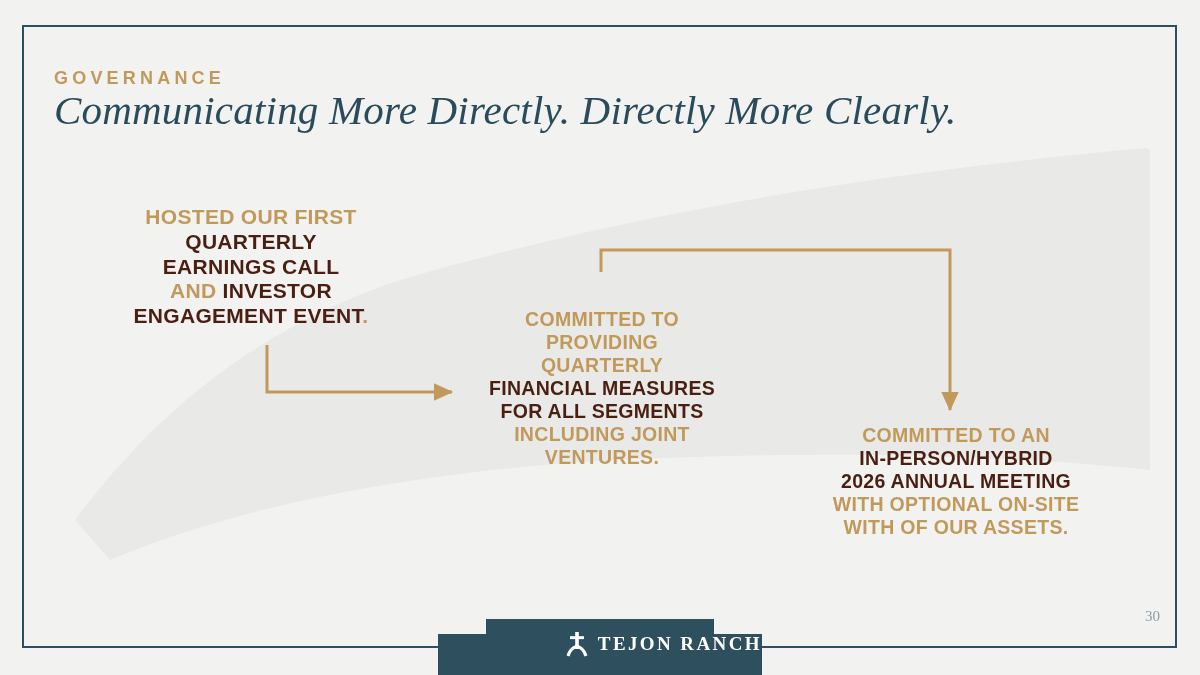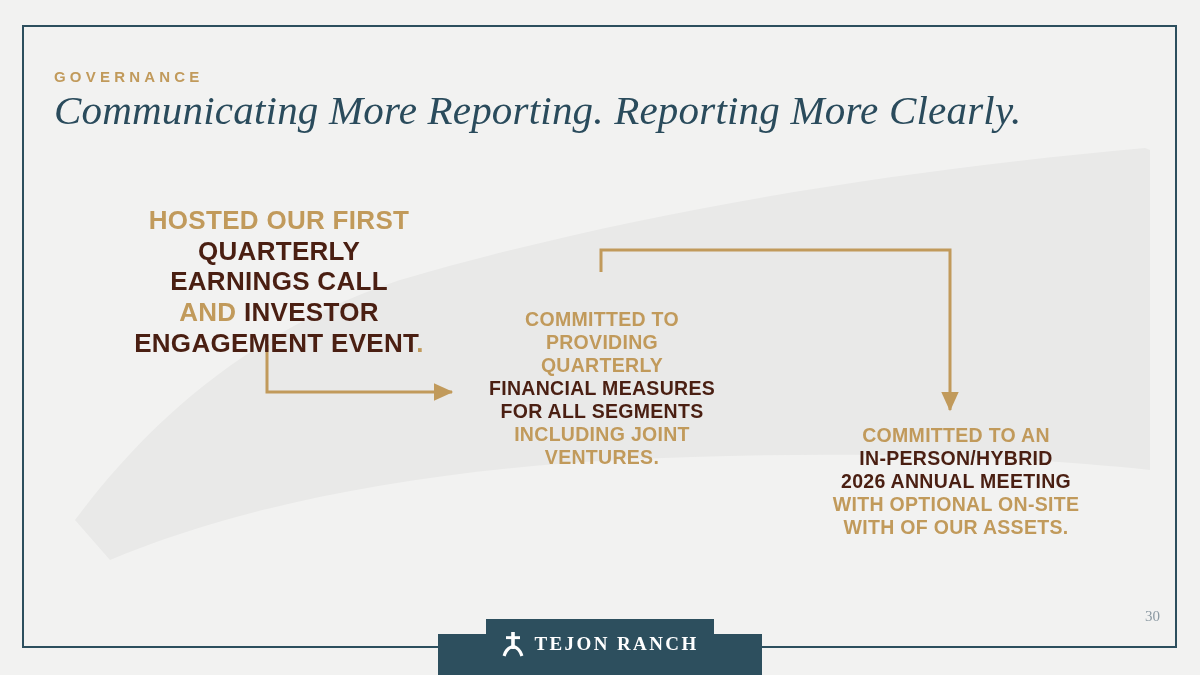--- a/index.html
+++ b/index.html
@@ -34,21 +34,21 @@
     border: 2px solid #2d4f5e;
     box-sizing: border-box;
     pointer-events: none;
   }
 
   
   .eyebrow {
     position: absolute;
     left: 54px;
     top: 68px;
-    font-size: 15px;
+    font-size: 18px;
     font-weight: 700;
     letter-spacing: 4.2px;
     color: #c19a5b;
   }
   .title {
     position: absolute;
     left: 54px;
     top: 86px;
     font-family: "Liberation Serif", "DejaVu Serif", serif;
     font-style: italic;
@@ -71,24 +71,24 @@
     position: absolute;
     text-align: center;
     font-weight: 700;
     line-height: 1.18;
     letter-spacing: 0.3px;
   }
   .block .gold { color: #c19a5b; }
   .block .brown { color: #4a1f12; }
 
   #block-1 {
-    left: 134px;
+    left: 106px;
     top: 205px;
     width: 290px;
-    font-size: 26px;
+    font-size: 21px;
   }
   #block-2 {
     left: 452px;
     top: 308px;
     width: 300px;
     font-size: 19.5px;
   }
   #block-3 {
     left: 806px;
     top: 424px;
@@ -112,21 +112,21 @@
     left: 438px;
     top: 619px;
     width: 324px;
     height: 56px;
   }
   .logo-inner {
     position: absolute;
     left: 0; top: 0;
     display: flex;
     align-items: center;
-    justify-content: center;
+    justify-content: flex-end;
     width: 324px;
     height: 48px;
     gap: 9px;
   }
   .logo-wordmark {
     font-family: "Liberation Serif", "DejaVu Serif", serif;
     font-size: 19px;
     font-weight: 700;
     letter-spacing: 2.4px;
     color: #ffffff;
@@ -146,21 +146,21 @@
              C 250 330, 150 420, 75 520
              L 110 560
              C 240 505, 420 470, 620 460
              C 820 450, 1010 455, 1150 470
              L 1150 150 Z" fill="#e9e9e8"></path>
   </svg>
 
   <div class="frame"></div>
 
   <div class="eyebrow">GOVERNANCE</div>
-  <div class="title">Communicating More Reporting. Reporting More Clearly.</div>
+  <div class="title">Communicating More Directly. Directly More Clearly.</div>
 
   <svg class="connectors" viewBox="0 0 1200 675" aria-hidden="true">
     <defs>
       <marker id="ah-right" markerWidth="7" markerHeight="7" refX="6" refY="3.5" orient="auto" markerUnits="strokeWidth">
         <path d="M0,0.6 L6.4,3.5 L0,6.4 z" fill="#c19a5b"></path>
       </marker>
       <marker id="ah-down" markerWidth="7" markerHeight="7" refX="6" refY="3.5" orient="auto" markerUnits="strokeWidth">
         <path d="M0,0.6 L6.4,3.5 L0,6.4 z" fill="#c19a5b"></path>
       </marker>
     </defs>

